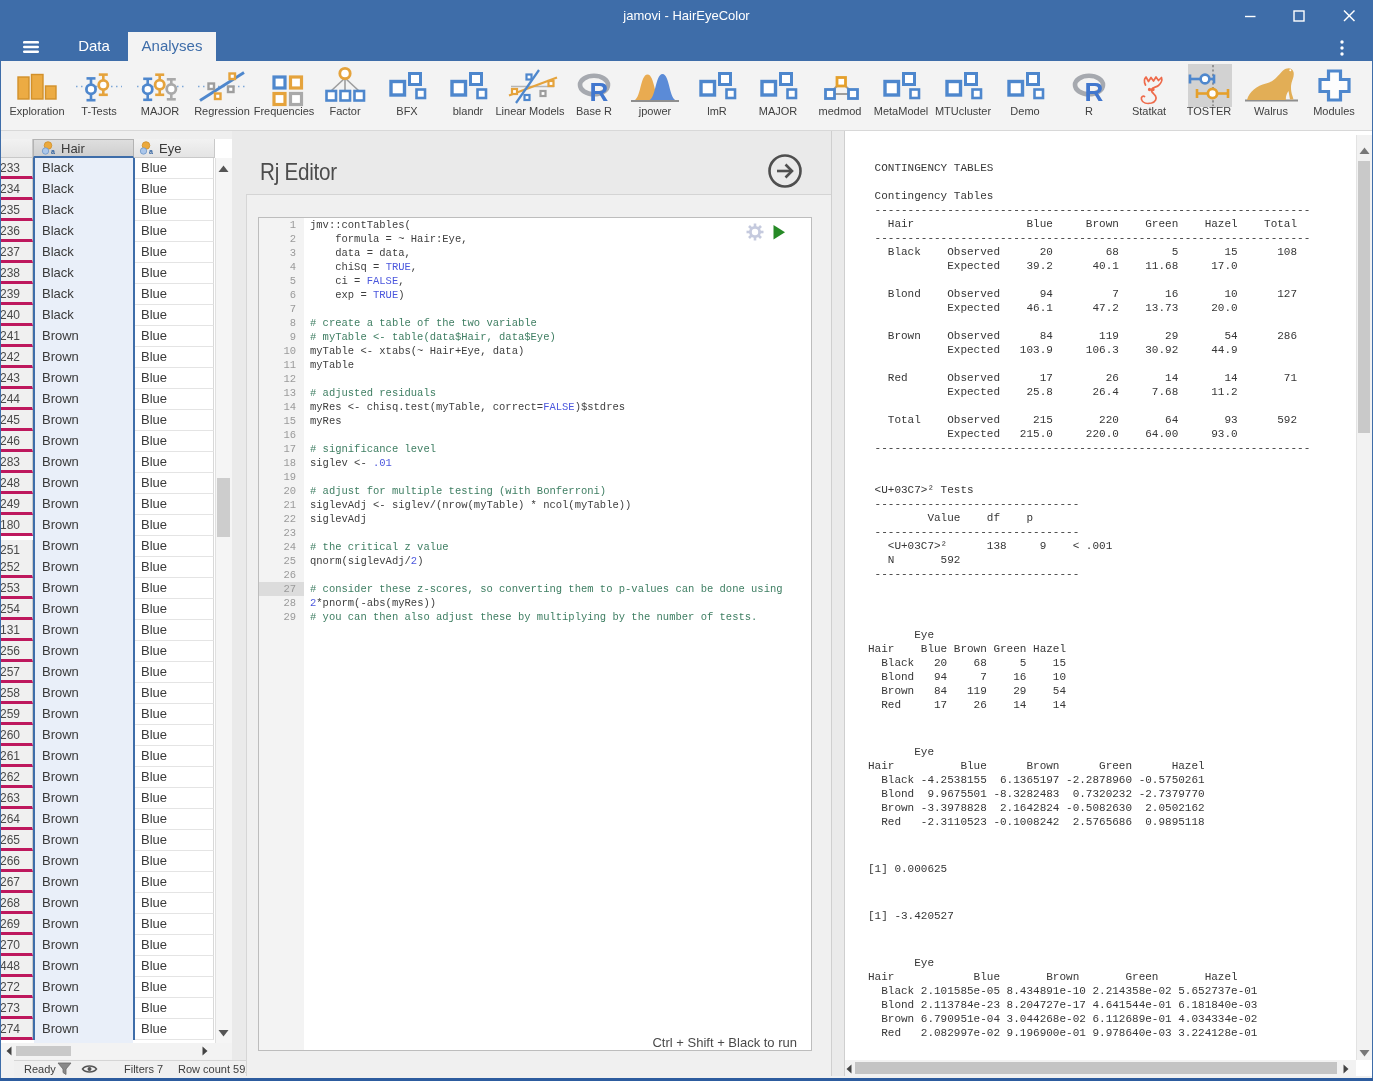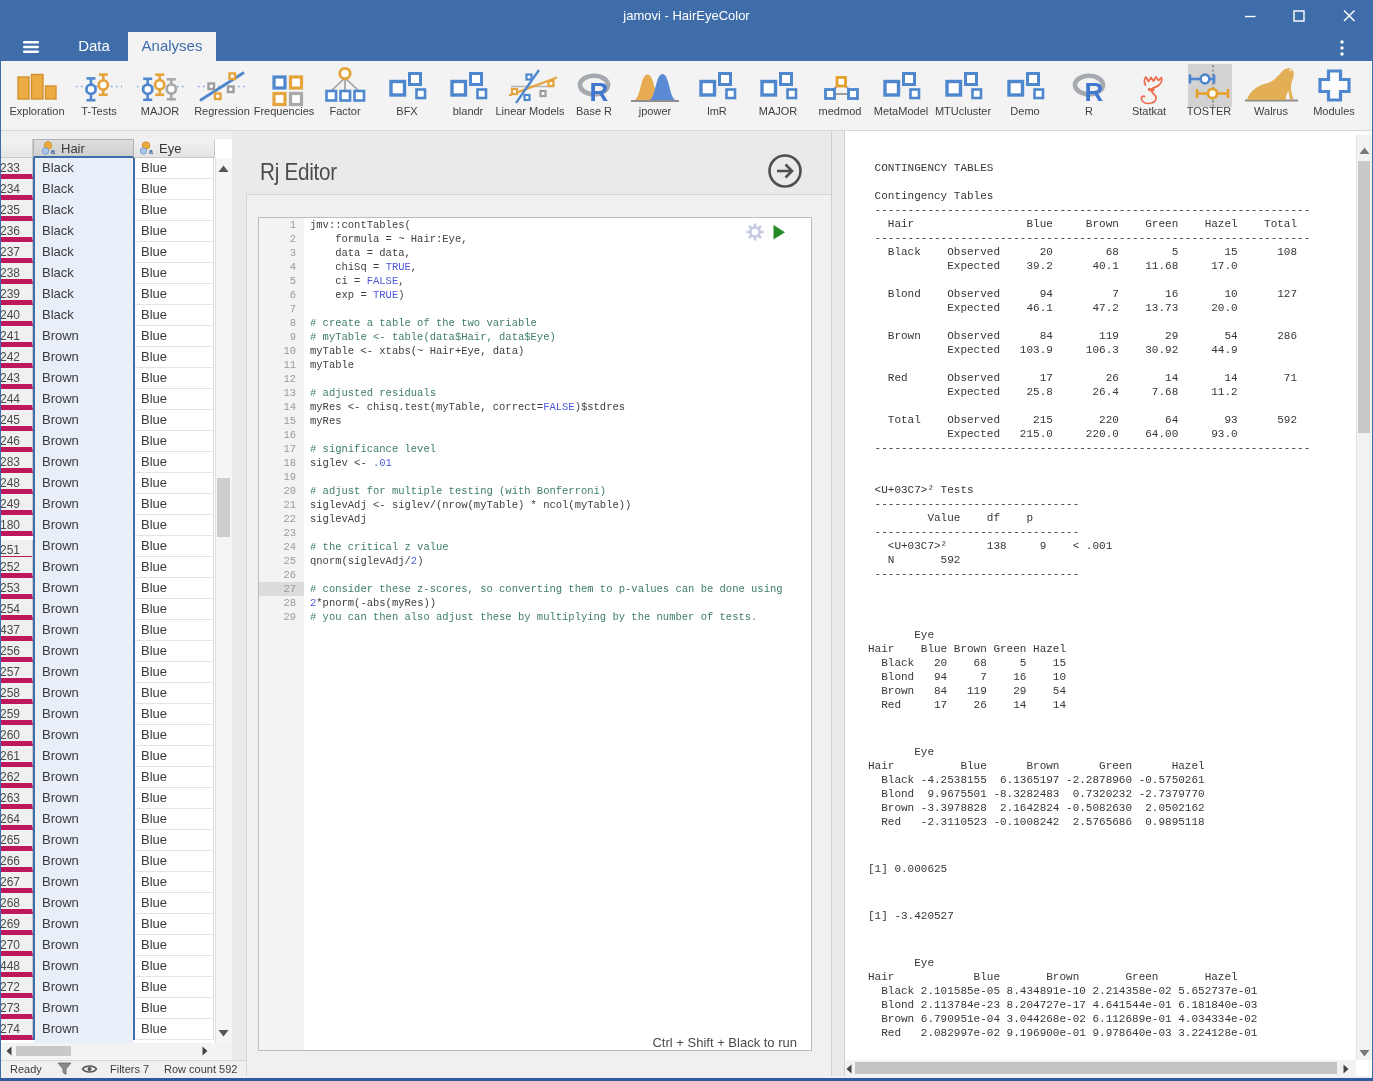--- a/index.html
+++ b/index.html
@@ -18,32 +18,32 @@
 #tabpatch { left:128px; top:60px; width:88px; height:1px; background:#f3f3f3; }
 .tlabel { position:absolute; top:105px; width:110px; text-align:center; font-size:11px; color:#3f3f3f; }
 
 
 #dpanel { left:0; top:131px; width:232px; height:912px; background:#ffffff; }
 #dtopstrip { left:0; top:131px; width:246px; height:8px; background:#efefef; }
 #hdrcorner { left:0; top:139px; width:33px; height:19px; background:linear-gradient(#f2f2f2,#e6e6e6); border-right:1px solid #c9c9c9; border-bottom:1px solid #c9c9c9; }
 #hdrhair { left:33px; top:139px; width:101px; height:19px; background:linear-gradient(#dedede,#cfcfcf); border:1px solid #b3b3b3; border-bottom:2px solid #3e6da9; }
 #hdreye { left:134px; top:139px; width:81px; height:19px; background:linear-gradient(#f2f2f2,#e4e4e4); border-right:1px solid #c9c9c9; border-bottom:1px solid #c9c9c9; }
 .hdrtext { position:absolute; top:2px; font-size:13px; color:#3a3a3a; }
-.rnum { position:absolute; left:0; width:33px; height:21px; background:#f0f0f0; border-right:1px solid #c9c9c9; border-bottom:5px solid #be185d; font-size:12px; color:#4a4a4a; text-align:left; padding-right:19px; line-height:20px; }
+.rnum { position:absolute; left:0; width:33px; height:21px; background:#f0f0f0; border-right:1px solid #c9c9c9; border-bottom:3px solid #be185d; font-size:12px; color:#4a4a4a; text-align:left; padding-right:19px; line-height:20px; }
 .hcell { position:absolute; left:34px; width:99px; height:37px; background:#e9eff9; border-bottom:1px solid #d4dcec; font-size:13px; color:#3a3a3a; padding-left:8px; line-height:20px; }
 .ecell { position:absolute; left:135px; width:79px; height:21px; background:#fff; border-bottom:1px solid #e4e4e4; border-right:1px solid #d8d8d8; font-size:13px; color:#3a3a3a; padding-left:6px; line-height:20px; }
 #hairselL { left:33px; top:158px; width:2px; height:882px; background:#3e6da9; }
 #hairselR { left:133px; top:158px; width:2px; height:882px; background:#3e6da9; }
 
 #dvsb { left:215px; top:158px; width:17px; height:885px; background:#f5f5f5; border-left:1px solid #e0e0e0; }
 #dvthumb { left:217px; top:478px; width:13px; height:59px; background:#cdcdcd; }
 #dhsb { left:0; top:1043px; width:232px; height:16px; background:#f3f3f3; }
 #dhthumb { left:16px; top:1046px; width:55px; height:10px; background:#c9c9c9; }
 
-#statusbar { left:0; top:1060px; width:286px; height:18px; background:#f0f0f0; border-top:1px solid #d5d5d5; border-right:1px solid #3b82f6; font-size:11px; color:#3d3d3d; }
+#statusbar { left:14px; top:1060px; width:286px; height:18px; background:#f0f0f0; border-top:1px solid #d5d5d5; border-right:1px solid #3b82f6; font-size:11px; color:#3d3d3d; }
 .sbitem { position:absolute; top:2px; }
 
 
 #split1 { left:232px; top:131px; width:14px; height:929px; background:#eaeaea; }
 #split2 { left:832px; top:131px; width:12px; height:947px; background:#eaeaea; }
 #epanel { left:246px; top:131px; width:586px; height:947px; background:#f0f0f0; border-left:1px solid #d6d6d6; border-right:1px solid #cfcfcf; }
 #ehdr { left:246px; top:131px; width:585px; height:64px; background:#eaeaea; border-bottom:1px solid #d4d4d4; }
 #ehdrtext { left:260px; top:158px; font-size:24px; color:#4c4c4c; letter-spacing:-0.3px; transform:scaleX(0.86); transform-origin:0 0; }
 #ebox { left:258px; top:217px; width:554px; height:834px; background:#fff; border:1px solid #bdbdbd; }
 #egutter { left:259px; top:218px; width:45px; height:832px; background:#f3f3f3; }
@@ -304,21 +304,21 @@
 <div class="ecell" style="top:536px">Blue</div>
 <div class="rnum" style="top:557px">252</div>
 <div class="hcell" style="top:557px">Brown</div>
 <div class="ecell" style="top:557px">Blue</div>
 <div class="rnum" style="top:578px">253</div>
 <div class="hcell" style="top:578px">Brown</div>
 <div class="ecell" style="top:578px">Blue</div>
 <div class="rnum" style="top:599px">254</div>
 <div class="hcell" style="top:599px">Brown</div>
 <div class="ecell" style="top:599px">Blue</div>
-<div class="rnum" style="top:620px">437</div>
+<div class="rnum" style="top:620px">131</div>
 <div class="hcell" style="top:620px">Brown</div>
 <div class="ecell" style="top:620px">Blue</div>
 <div class="rnum" style="top:641px">256</div>
 <div class="hcell" style="top:641px">Brown</div>
 <div class="ecell" style="top:641px">Blue</div>
 <div class="rnum" style="top:662px">257</div>
 <div class="hcell" style="top:662px">Brown</div>
 <div class="ecell" style="top:662px">Blue</div>
 <div class="rnum" style="top:683px">258</div>
 <div class="hcell" style="top:683px">Brown</div>

